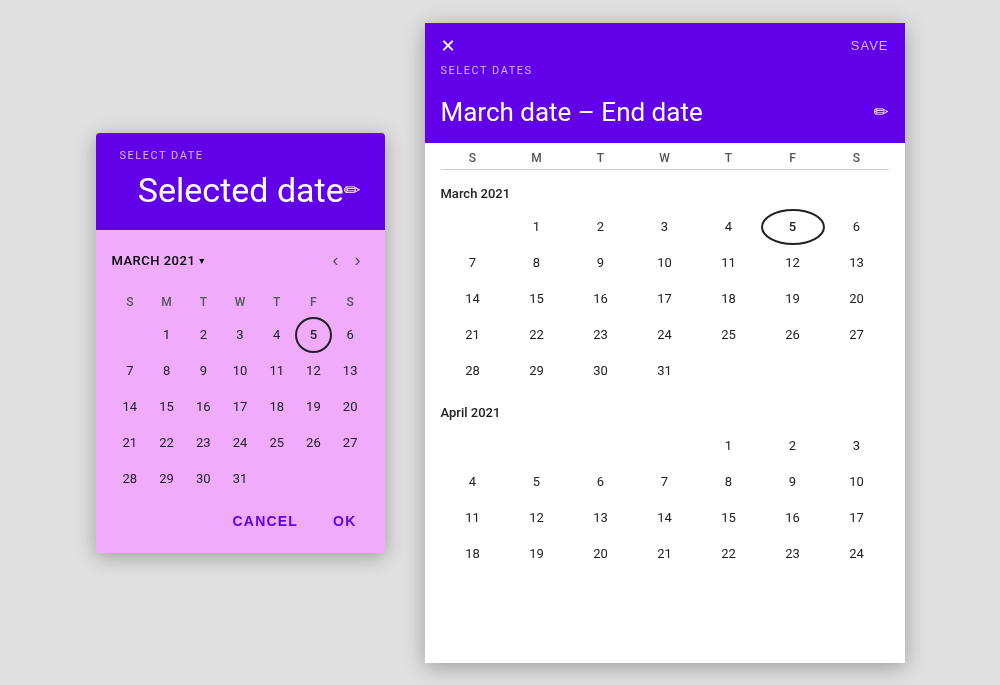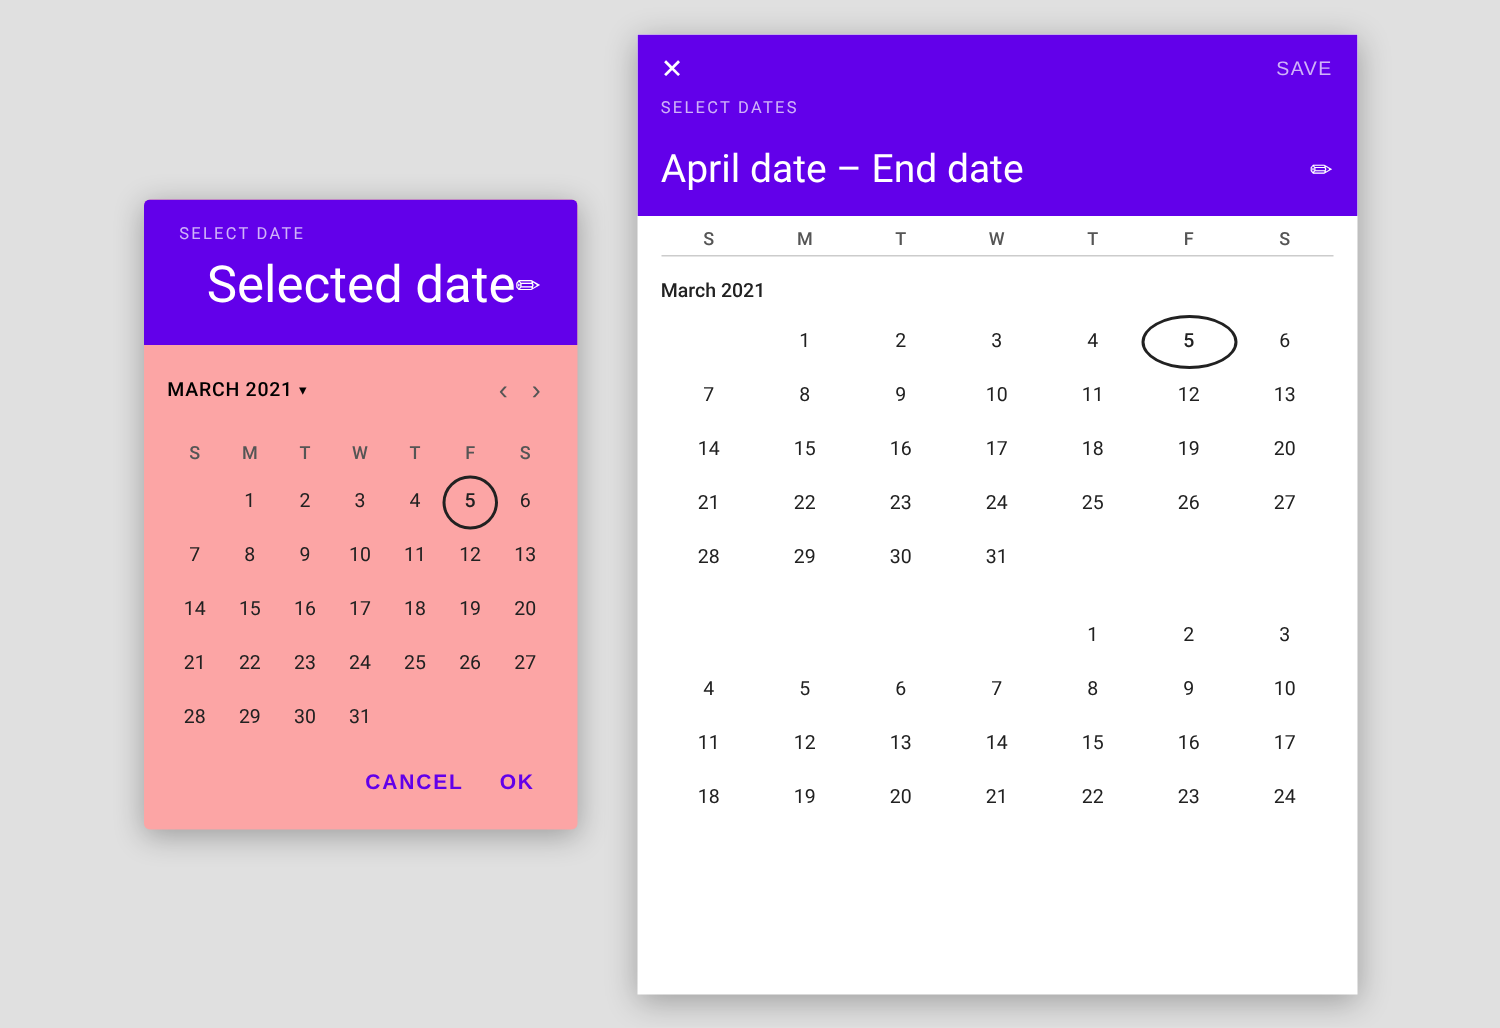--- a/index.html
+++ b/index.html
@@ -9,21 +9,21 @@
       background: #e0e0e0;
       display: flex;
       align-items: center;
       justify-content: center;
       gap: 40px;
       font-family: 'Roboto', Arial, sans-serif;
     }
 
     
     .left-dialog {
-      background: #fca5a5;
+      background: #f0abfc;
       border-radius: 4px;
       width: 289px;
       box-shadow: 0 4px 20px rgba(0,0,0,0.3);
       overflow: hidden;
     }
 
     .left-header {
       background: #6200ea;
       padding: 16px 24px 20px 24px;
     }
@@ -130,21 +130,21 @@
     .day-cell.selected {
       border: 2px solid #212121;
       border-radius: 50%;
       font-weight: 500;
     }
 
     .dialog-actions {
       display: flex;
       justify-content: flex-end;
       padding: 8px 16px 16px 16px;
-      gap: 0;
+      gap: 11px;
     }
 
     .action-btn {
       background: none;
       border: none;
       cursor: pointer;
       font-size: 14px;
       font-weight: 700;
       color: #6200ea;
       letter-spacing: 1.2px;
@@ -355,21 +355,21 @@
 </div>
 
 <div class="right-dialog">
   <div class="right-header">
     <div class="right-header-top">
       <span class="close-icon">✕</span>
       <button class="save-btn">SAVE</button>
     </div>
     <div class="right-header-label">SELECT DATES</div>
     <div class="right-header-title-row">
-      <div class="right-header-title">April date – End date</div>
+      <div class="right-header-title">March date – End date</div>
       <span class="right-edit-icon">✏</span>
     </div>
   </div>
   <div class="right-body">
     <div class="weekday-header-row">
       <div class="weekday-header-cell">S</div>
       <div class="weekday-header-cell">M</div>
       <div class="weekday-header-cell">T</div>
       <div class="weekday-header-cell">W</div>
       <div class="weekday-header-cell">T</div>
@@ -411,20 +411,21 @@
             <div class="right-day-cell">28</div>
             <div class="right-day-cell">29</div>
             <div class="right-day-cell">30</div>
             <div class="right-day-cell">31</div>
             <div class="right-day-cell empty"></div>
             <div class="right-day-cell empty"></div>
             <div class="right-day-cell empty"></div>
           </div>
         </div>
         <div class="month-section">
+          <div class="month-section-label">April 2021</div>
           <div class="right-day-rows">
             <div class="right-day-cell empty"></div>
             <div class="right-day-cell empty"></div>
             <div class="right-day-cell empty"></div>
             <div class="right-day-cell empty"></div>
             <div class="right-day-cell">1</div>
             <div class="right-day-cell">2</div>
             <div class="right-day-cell">3</div>
             <div class="right-day-cell">4</div>
             <div class="right-day-cell">5</div>

